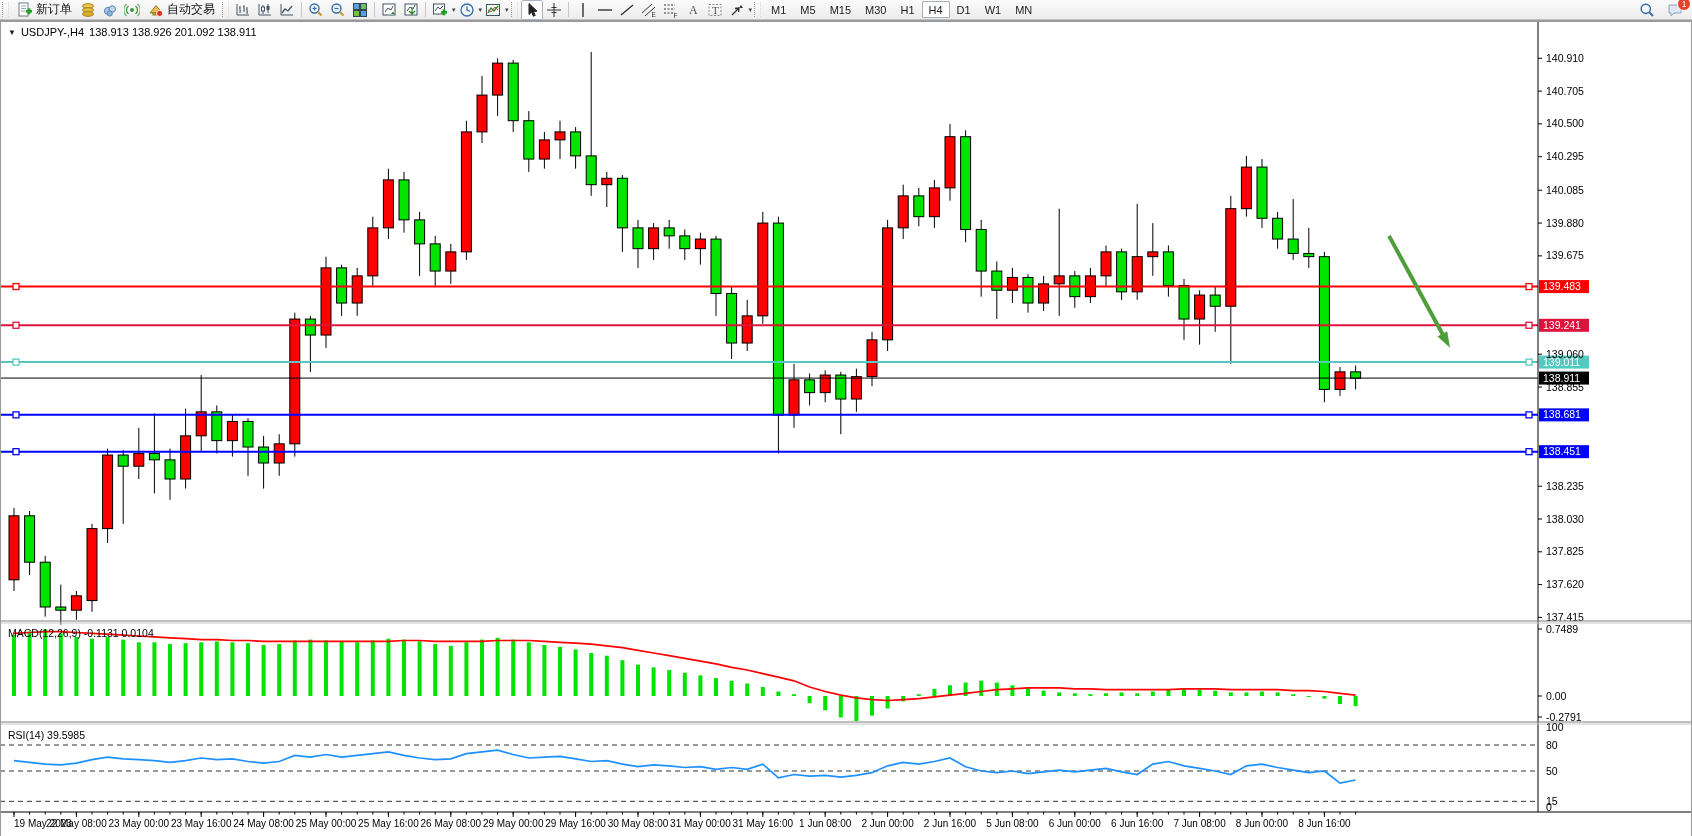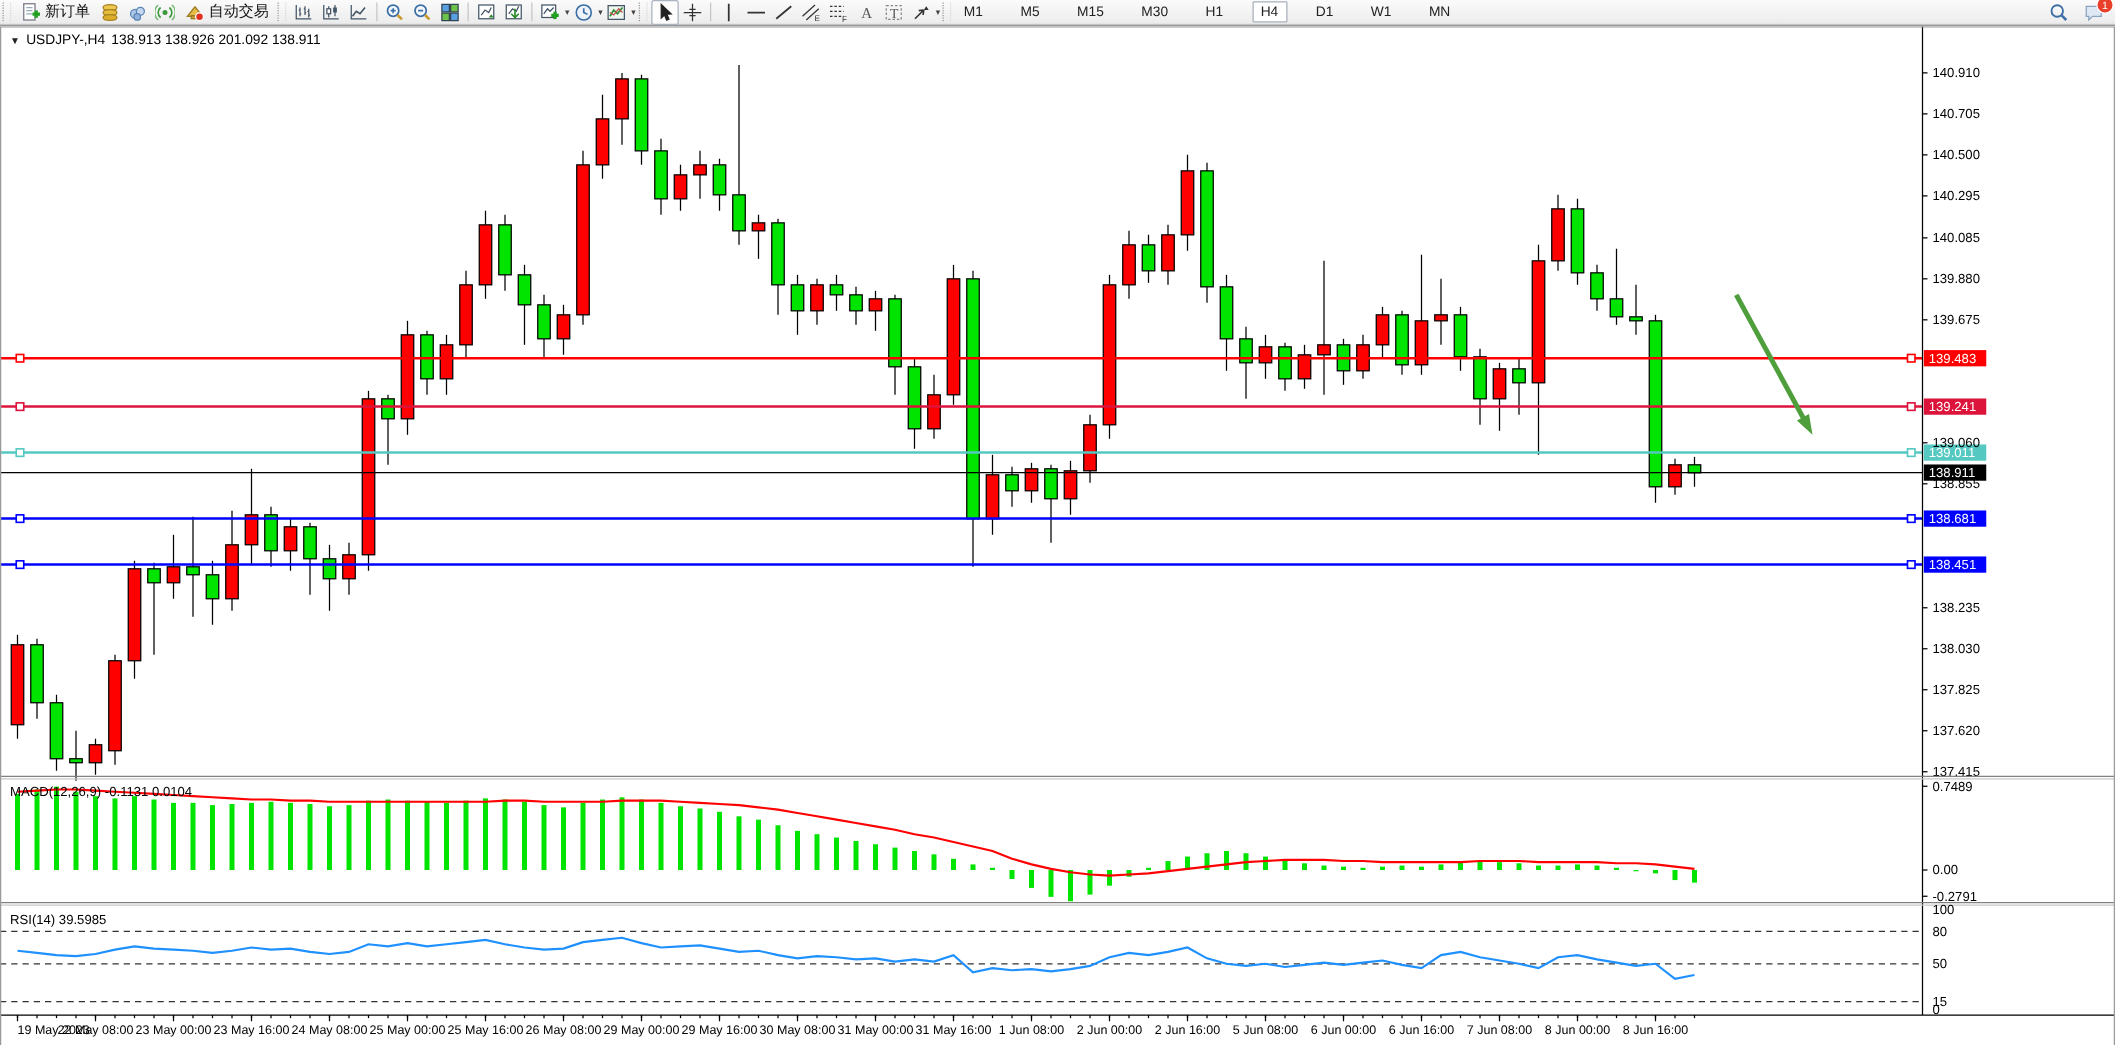--- a/index.html
+++ b/index.html
@@ -242,21 +242,21 @@
     <span class="tbi">
       <svg width="16" height="16" viewBox="0 0 16 16">
         <path d="M3,13 L10,6 M10,6 l-4,.5 M10,6 l-.5,4" fill="none" stroke="#333" stroke-width="1.3"></path>
         <path d="M12,3 l2,3 l-4,0 z" fill="#333"></path>
       </svg>
     </span>
       <span class="dd">▾</span>
 
     <span class="grip"></span>
 
-    <span id="tf-group" style="display:inline-flex;align-items:center;gap:16px;">
+    <span id="tf-group" style="display:inline-flex;align-items:center;">
         <button class="tf">M1</button>
         <button class="tf">M5</button>
         <button class="tf">M15</button>
         <button class="tf">M30</button>
         <button class="tf">H1</button>
         <button class="tf active">H4</button>
         <button class="tf">D1</button>
         <button class="tf">W1</button>
         <button class="tf">MN</button>
       </span>

